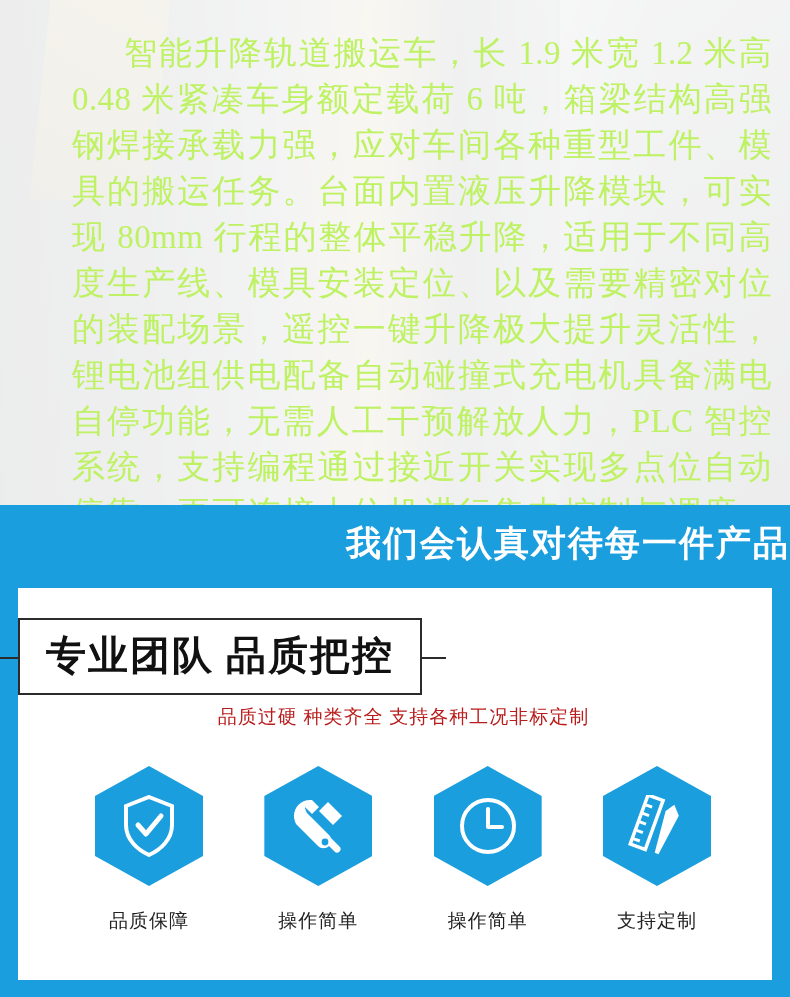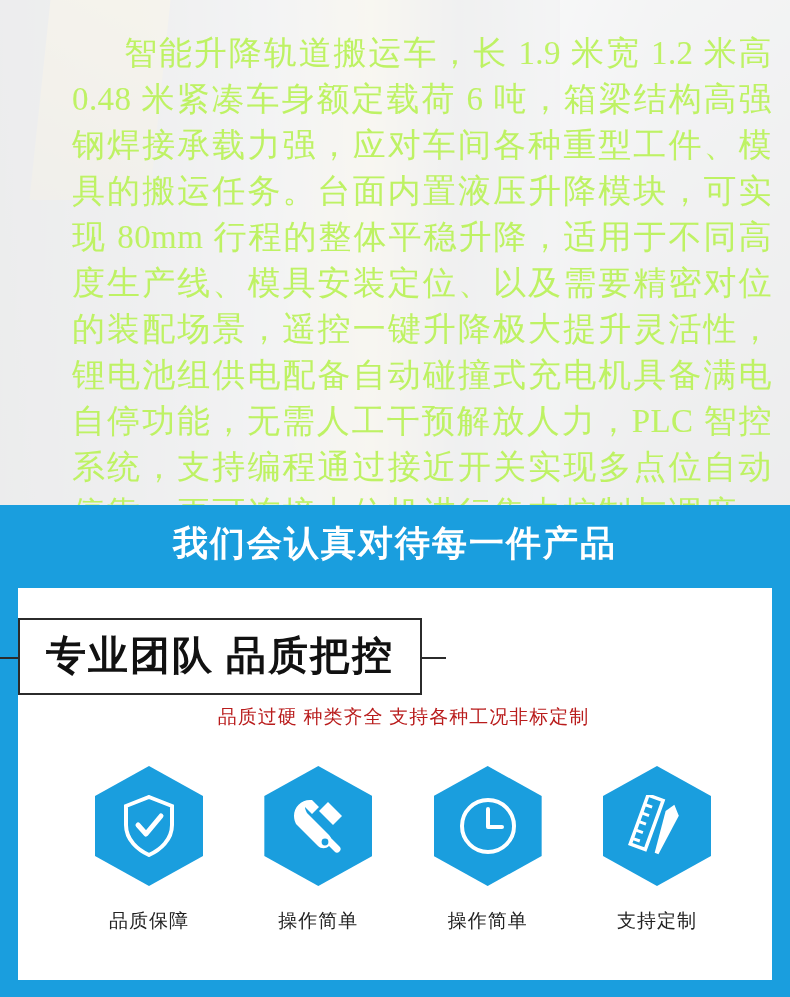--- a/index.html
+++ b/index.html
@@ -80,21 +80,21 @@
   
   .banner {
     position: absolute;
     left: 0;
     top: 505px;
     width: 790px;
     height: 76px;
     background: #1a9ede;
     display: flex;
     align-items: center;
-    justify-content: center;
+    justify-content: flex-end;
   }
   .banner-text {
     color: #ffffff;
     font-family: "Liberation Serif", serif;
     font-weight: bold;
     font-size: 35px;
     letter-spacing: 2px;
   }
 
   

